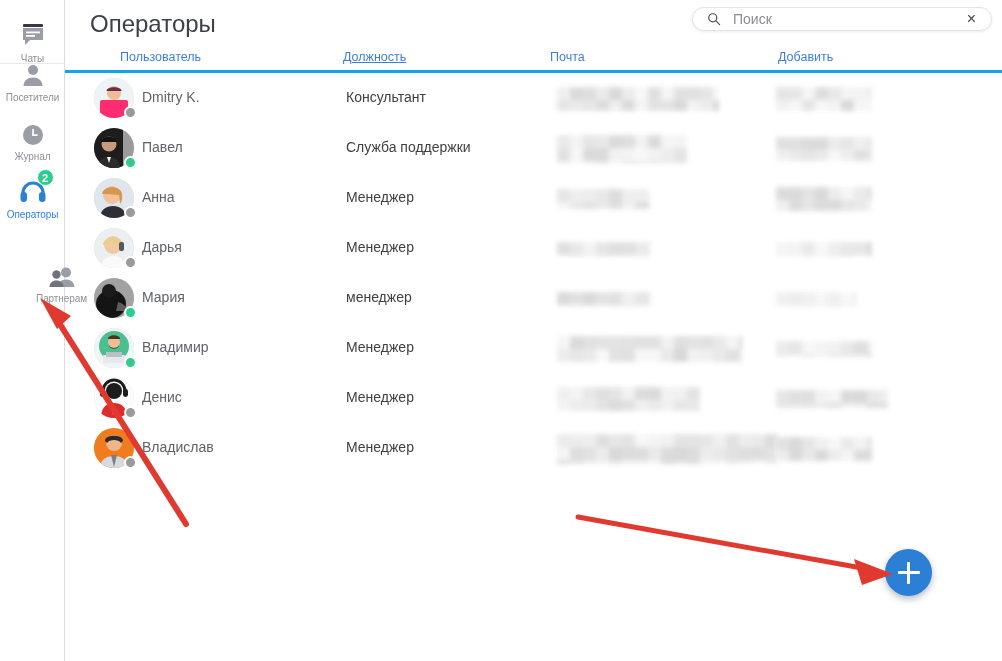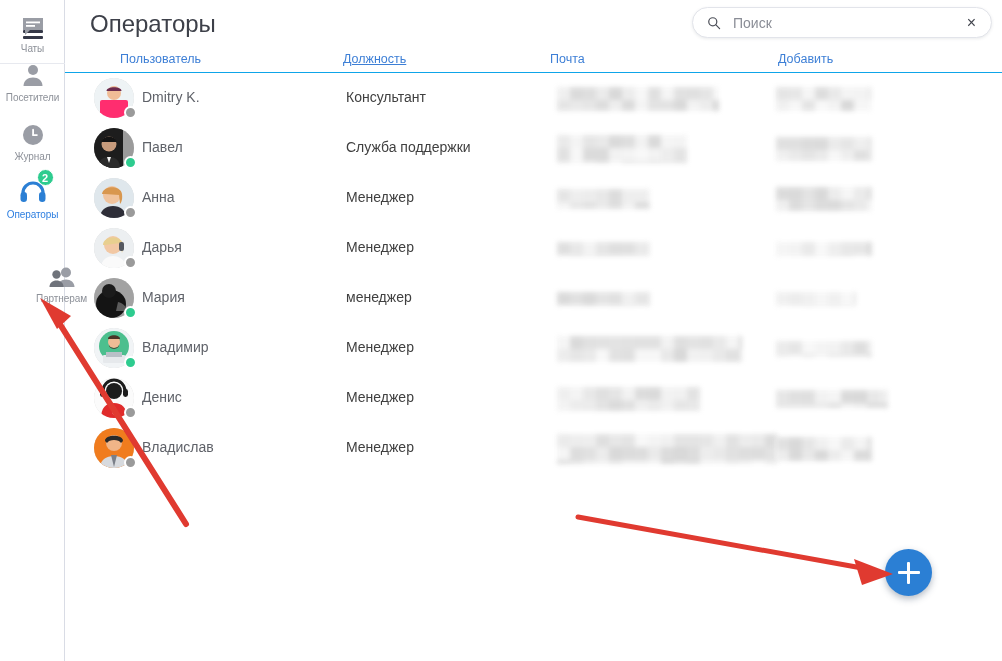--- a/index.html
+++ b/index.html
@@ -54,42 +54,42 @@
     padding: 0 3px;
   }
 
   
   #page-title {
     position: absolute; left: 90px; top: 10px;
     font-size: 24px; color: #3d4049; font-weight: normal;
   }
   #search-box {
     position: absolute; left: 692px; top: 7px;
-    width: 300px; height: 31px;
+    width: 300px; height: 24px;
     background: #fff; border: 1px solid #e2e4ea; border-radius: 17px;
     box-shadow: 0 1px 3px rgba(60,64,80,0.10);
     display: flex; align-items: center; padding: 0 14px;
   }
   #search-box .sicon { width: 14px; height: 14px; flex: 0 0 auto; }
   #search-input {
     flex: 1; border: none; outline: none; background: transparent;
     font-family: "Liberation Sans", sans-serif;
     font-size: 14px; color: #4b4e57; margin-left: 12px;
   }
   #search-input::placeholder { color: #8a8d96; }
   #search-clear {
     font-size: 16px; color: #41444d; cursor: pointer; line-height: 1;
     padding: 2px 1px;
   }
 
   
   #table-area { position: absolute; left: 65px; top: 48px; width: 937px; }
   #thead {
     position: relative; height: 25px;
-    border-bottom: 1px solid #0ea5e9;
+    border-bottom: 3px solid #0ea5e9;
   }
   .th {
     position: absolute; bottom: 6px;
     font-size: 12.5px; color: #3d7fd6;
     cursor: pointer;
   }
   .row { position: relative; height: 50px; }
   .avatar {
     position: absolute; left: 29px; top: 5px;
     width: 40px; height: 40px; border-radius: 50%;
@@ -140,21 +140,21 @@
 
   <div id="sidebar">
     <div id="hamburger-cell">
       <div class="hamburger-bars">
         <span></span>
           <span></span>
           <span></span>
       </div>
     </div>
     <div id="nav-items">
-        <div class="nav-item" style="position: absolute; top: 10px;">
+        <div class="nav-item" style="position: absolute; top: 20px;">
           <div class="nav-icon-wrap">
             <svg width="24" height="22" viewBox="0 0 24 22">
               <path d="M2 2h20v12H9l-5 5v-5H2z" fill="#9a9da5"></path>
               <rect x="5" y="5.5" width="14" height="1.8" fill="#fff"></rect>
               <rect x="5" y="9" width="9" height="1.8" fill="#fff"></rect>
             </svg>
           </div>
           <div class="nav-label">Чаты</div>
         </div>
         <div class="nav-item" style="position: absolute; top: 59px;">

